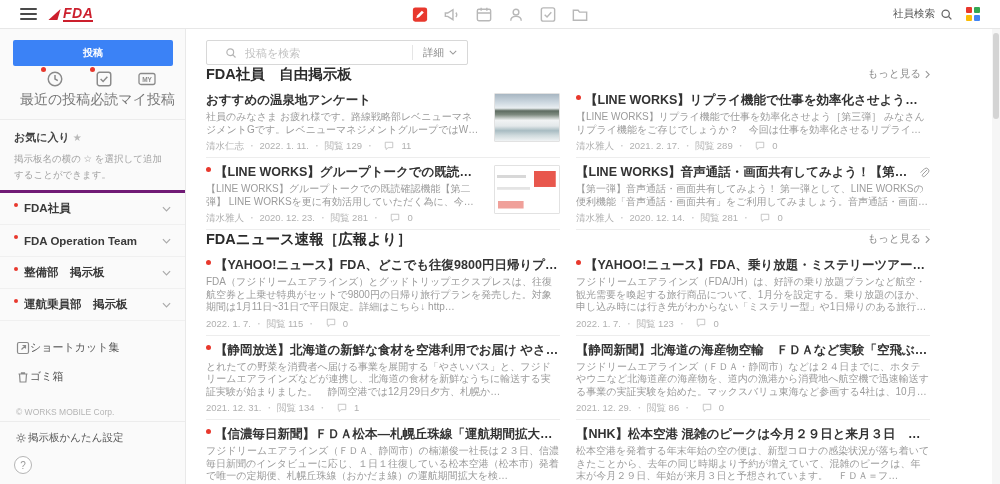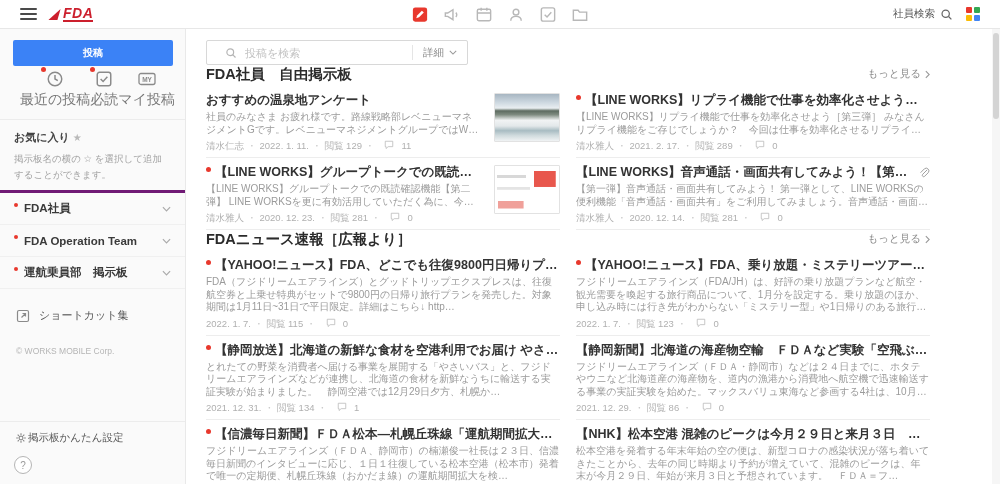--- a/index.html
+++ b/index.html
@@ -36,21 +36,21 @@
   .badge{position:absolute;top:-3px;left:-5px;width:5px;height:5px;border-radius:50%;background:#e8382d}
   .qlabel{font-size:14px;color:#777;white-space:nowrap}
   .fav{padding:10px 14px 8px;border-bottom:3px solid #701a75}
   .fav-title{font-size:11px;font-weight:bold;color:#444}
   .fav-star{color:#b9b9b9;font-size:10px;font-weight:normal;margin-left:3px}
   .fav-hint{margin-top:6px;font-size:9.5px;color:#a2a2a2;line-height:1.65}
   .board-item{display:flex;align-items:center;padding:0 14px;height:31px;border-bottom:1px solid #f0f0f0;cursor:pointer}
   .board-dot{width:4px;height:4px;border-radius:50%;background:#e8382d;margin:-8px 6px 0 0;flex-shrink:0}
   .board-label{font-size:11.5px;font-weight:bold;color:#3a3a3a;flex:1;white-space:nowrap;overflow:hidden;text-overflow:ellipsis}
   .side-tools{margin-top:12px}
-  .tool-item{display:flex;align-items:flex-end;gap:9px;padding:7px 16px;font-size:11px;color:#555;cursor:pointer}
+  .tool-item{display:flex;align-items:flex-end;padding:7px 16px;font-size:11px;color:#555;cursor:pointer}
   .copyright{padding:16px 16px 0;font-size:8.5px;color:#b5b5b5}
   .side-bottom{position:absolute;bottom:0;left:0;right:0}
   .settings-row{display:flex;align-items:center;padding:9px 14px;border-top:1px solid #ececec;
     font-size:10.5px;color:#555;cursor:pointer;background:#fafafa}
   .help-row{display:flex;align-items:center;padding:2px 14px 10px}
   .help-circle{width:16px;height:16px;border-radius:50%;border:1px solid #b5b5b5;color:#9a9a9a;font-size:10px;
     display:flex;align-items:center;justify-content:center;cursor:pointer;background:#fff}
 
   
   .main{position:absolute;top:29px;left:186px;right:0;bottom:0;padding:11px 70px 0 20px;overflow:hidden;box-sizing:border-box}
@@ -70,21 +70,21 @@
   .post-title{font-size:12.5px;line-height:15px;font-weight:bold;color:#333;display:flex;align-items:center;gap:4px;min-width:0}
   .post-title .t{white-space:nowrap;overflow:hidden;text-overflow:ellipsis}
   .unread-dot{width:5px;height:5px;border-radius:50%;background:#e8382d;flex-shrink:0;align-self:flex-start;margin-top:2px}
   .clip{flex-shrink:0}
   .post-body{margin-top:3px;font-size:10px;color:#9b9b9b;line-height:1.25;
     display:-webkit-box;-webkit-box-orient:vertical;overflow:hidden;word-break:break-all}
   .sec-0 .post-body{-webkit-line-clamp:2}
   .sec-1 .post-body{-webkit-line-clamp:3}
   .post-meta{margin-top:4px;font-size:9.5px;line-height:11px;color:#b0b0b0;display:flex;align-items:center;white-space:nowrap;overflow:hidden}
   .post-meta>span+span::before{content:"・";margin:0 3px;color:#c6c6c6}
-  .comment-group{display:inline-flex;align-items:flex-start;gap:7px}
+  .comment-group{display:inline-flex;align-items:center;gap:7px}
   .thumb{width:66px;height:49px;margin-left:12px;flex-shrink:0;border:1px solid #e2e2e2;border-radius:1px;box-sizing:border-box}
   .thumb-snow{background:linear-gradient(180deg,#a7b6c2 0%,#cdd8e0 18%,#e9eef1 30%,#5d6b60 36%,#7e8b80 44%,
     #f1f3f4 56%,#e3e8ea 68%,#a8bcc2 78%,#cfdadd 88%,#f0f3f4 100%)}
   .thumb-diagram{background:
     linear-gradient(#e8574d,#e8574d) 92% 16%/34% 34% no-repeat,
     linear-gradient(#f0a09a,#f0a09a) 8% 88%/40% 16% no-repeat,
     linear-gradient(#d8d8d8,#d8d8d8) 6% 20%/46% 7% no-repeat,
     linear-gradient(#e4e4e4,#e4e4e4) 6% 48%/52% 6% no-repeat,#fff}
 
   
@@ -199,34 +199,47 @@
     </div>
     <div class="board-item">
       <span class="board-dot"></span>
       <span class="board-label">FDA Operation Team</span>
       <svg width="9" height="6" viewBox="0 0 10 6" fill="none" stroke="#aaa" stroke-width="1.3">
           <path d="M1 1 l4 4 4-4"></path>
         </svg>
     </div>
     <div class="board-item">
       <span class="board-dot"></span>
+      <span class="board-label">整備部　掲示板</span>
+      <svg width="9" height="6" viewBox="0 0 10 6" fill="none" stroke="#aaa" stroke-width="1.3">
+          <path d="M1 1 l4 4 4-4"></path>
+        </svg>
+    </div>
+    <div class="board-item">
+      <span class="board-dot"></span>
       <span class="board-label">運航乗員部　掲示板</span>
       <svg width="9" height="6" viewBox="0 0 10 6" fill="none" stroke="#aaa" stroke-width="1.3">
           <path d="M1 1 l4 4 4-4"></path>
         </svg>
     </div>
   </div>
 
   <div class="side-tools">
     <div class="tool-item">
       <svg width="14" height="14" viewBox="0 0 14 14" fill="none" stroke="#8a8a8a" stroke-width="1.2">
           <rect x="1.5" y="1.5" width="11" height="11" rx="1.5"></rect>
           <path d="M5.5 8.5 L9.5 4.5 M6.5 4.5 H9.5 V7.5"></path>
         </svg>
       <span>ショートカット集</span>
+    </div>
+    <div class="tool-item">
+      <svg width="14" height="14" viewBox="0 0 14 14" fill="none" stroke="#8a8a8a" stroke-width="1.2">
+          <path d="M2.5 4 h9 M5.5 4 V2.8 h3 V4 M3.5 4 l.6 8 h5.8 l.6-8"></path>
+        </svg>
+      <span>ゴミ箱</span>
     </div>
   </div>
 
   <div class="copyright">© WORKS MOBILE Corp.</div>
 
   <div class="side-bottom">
     <div class="settings-row">
       <svg width="14" height="14" viewBox="0 0 16 16" fill="none" stroke="#8a8a8a" stroke-width="1.3">
           <circle cx="8" cy="8" r="2.2"></circle>
           <path d="M8 2.5v2M8 11.5v2M2.5 8h2M11.5 8h2M4.2 4.2l1.4 1.4M10.4 10.4l1.4 1.4M11.8 4.2l-1.4 1.4M5.6 10.4l-1.4 1.4"></path>

